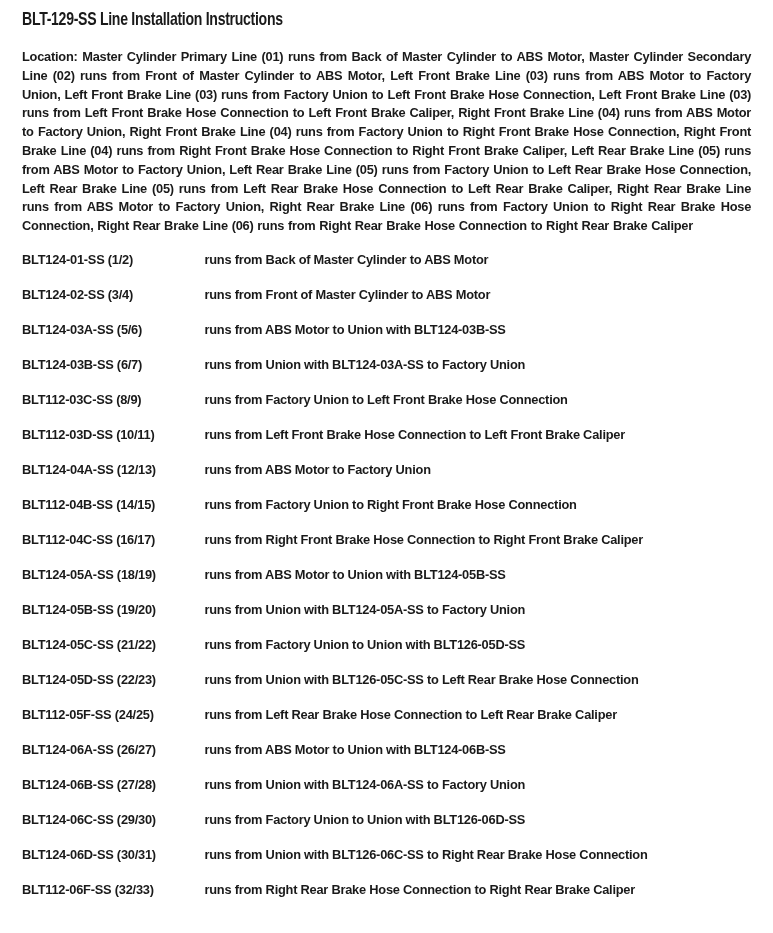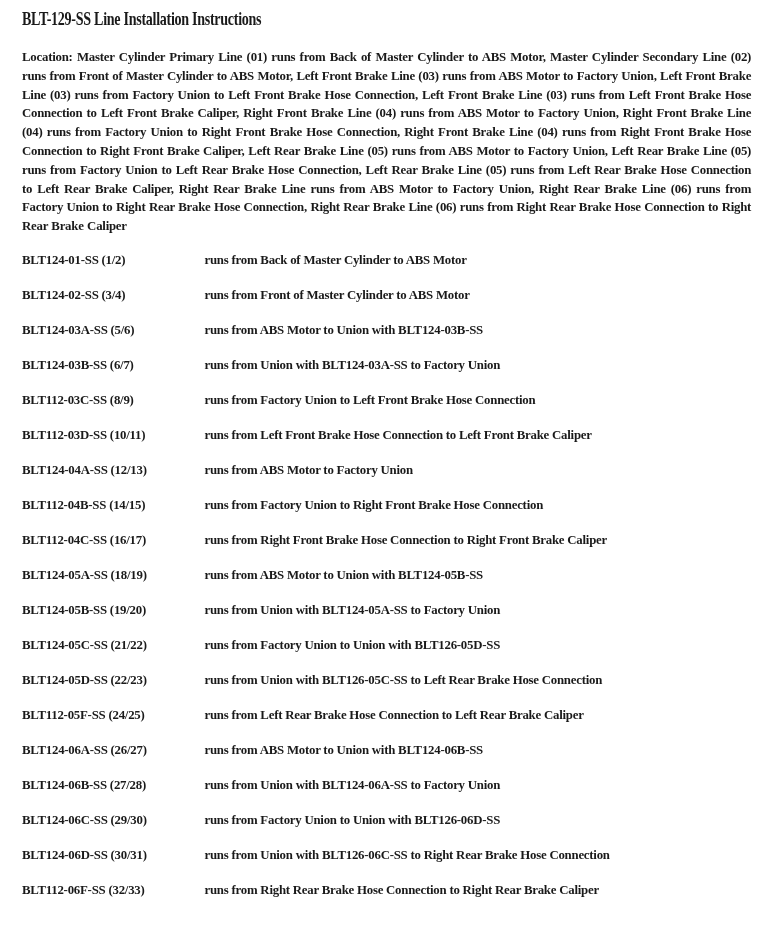--- a/index.html
+++ b/index.html
@@ -10,21 +10,20 @@
     width: 773px;
     height: 933px;
     background: var(--bg, #ffffff);
     color: var(--fg, #1a1a1a);
     font-family: "Liberation Sans", sans-serif;
     font-weight: bold;
     overflow: hidden;
   }
   .doc {
     padding: 6px 16px 0 22px;
-    font-family: Liberation Serif, serif;
   }
   
   .condense {
     width: 767px;               
     transform: scaleX(0.9506);
     transform-origin: 0 0;
   }
   .title {
     font-size: 19px;
     line-height: 26px;

